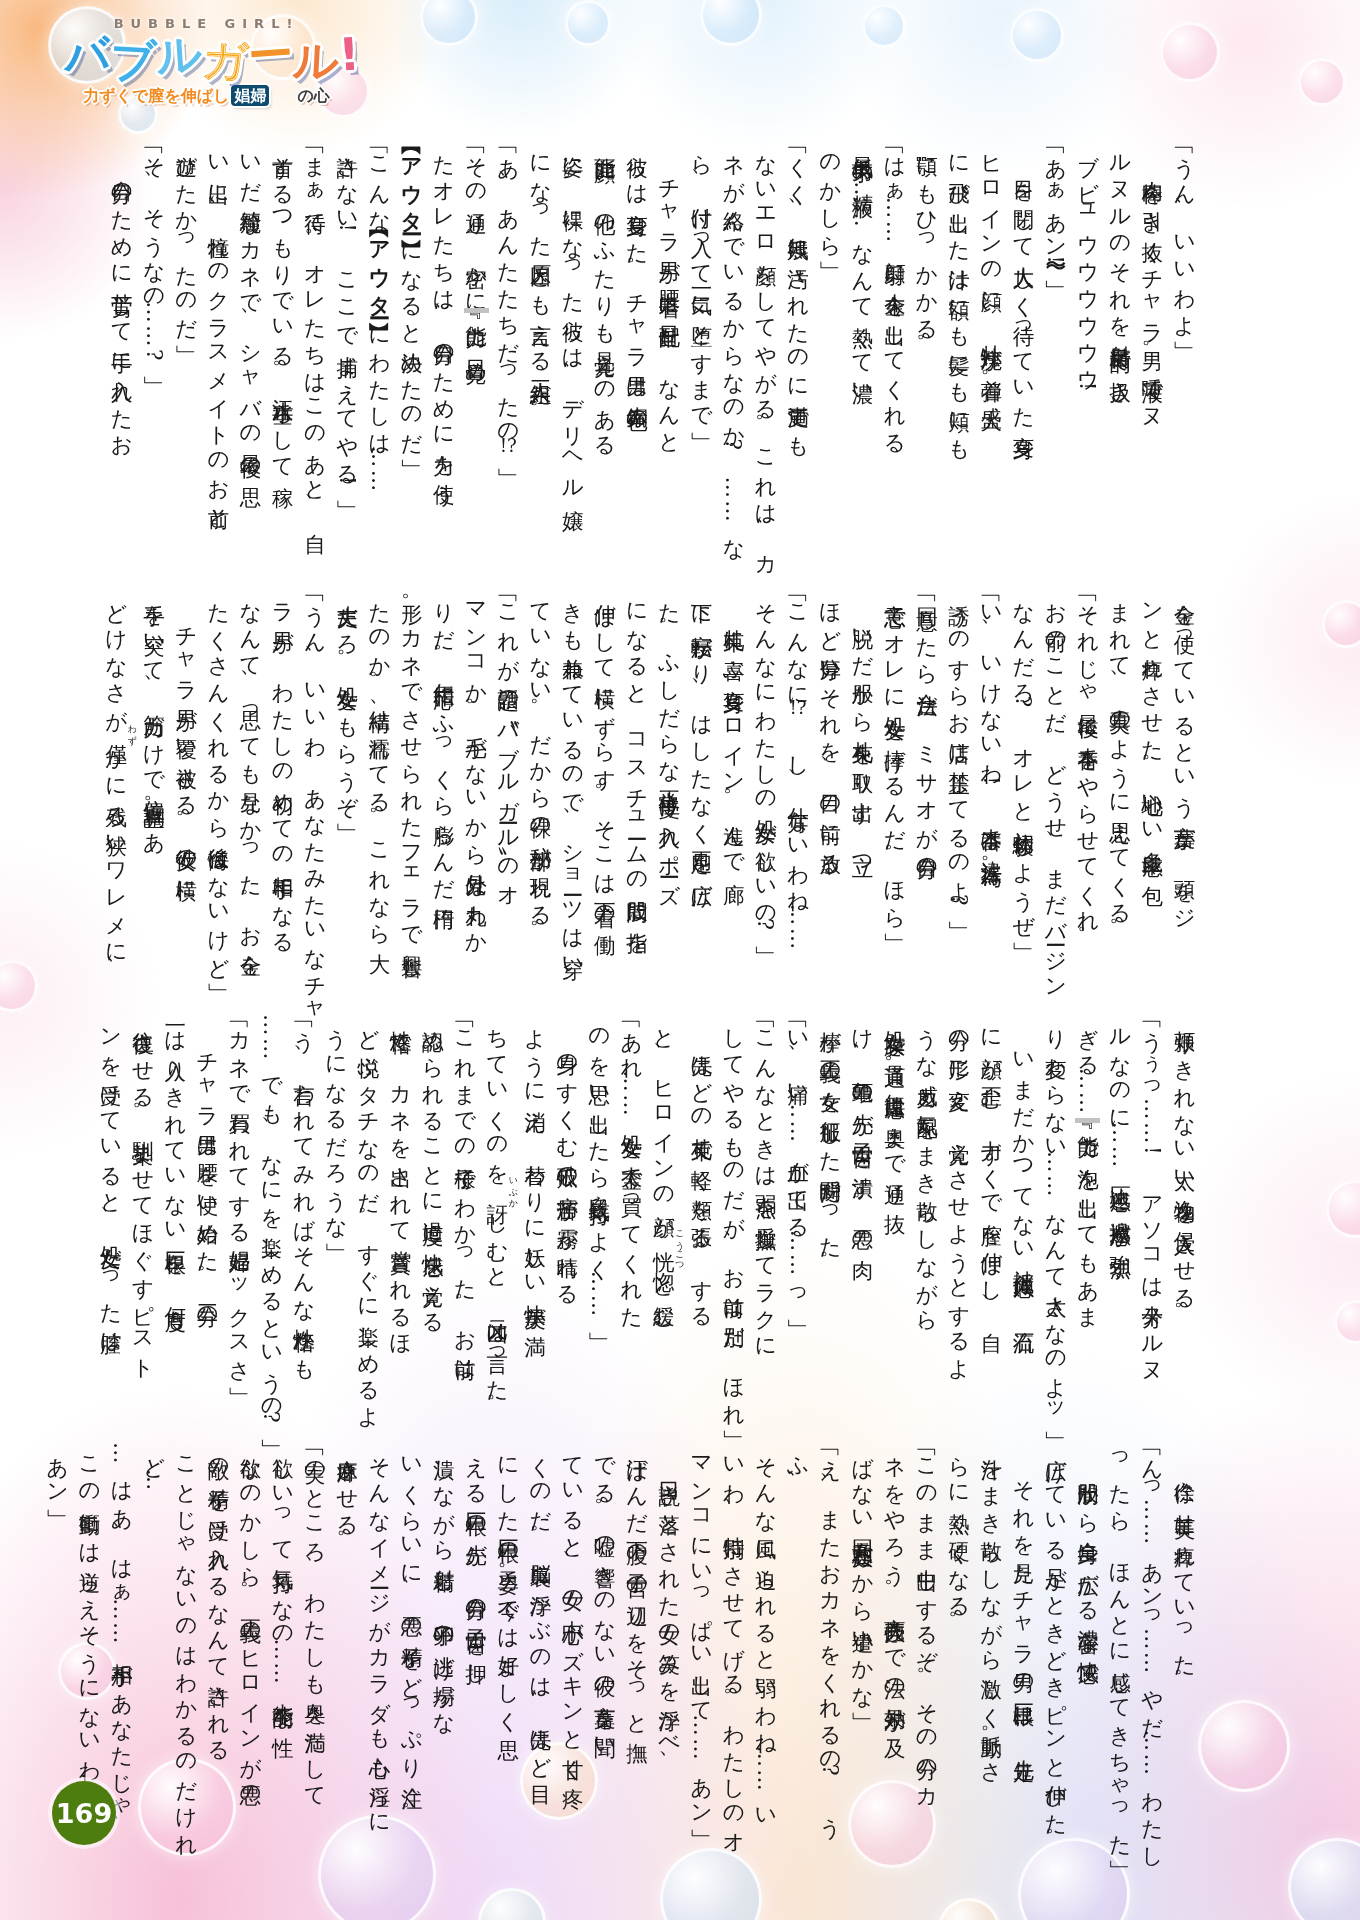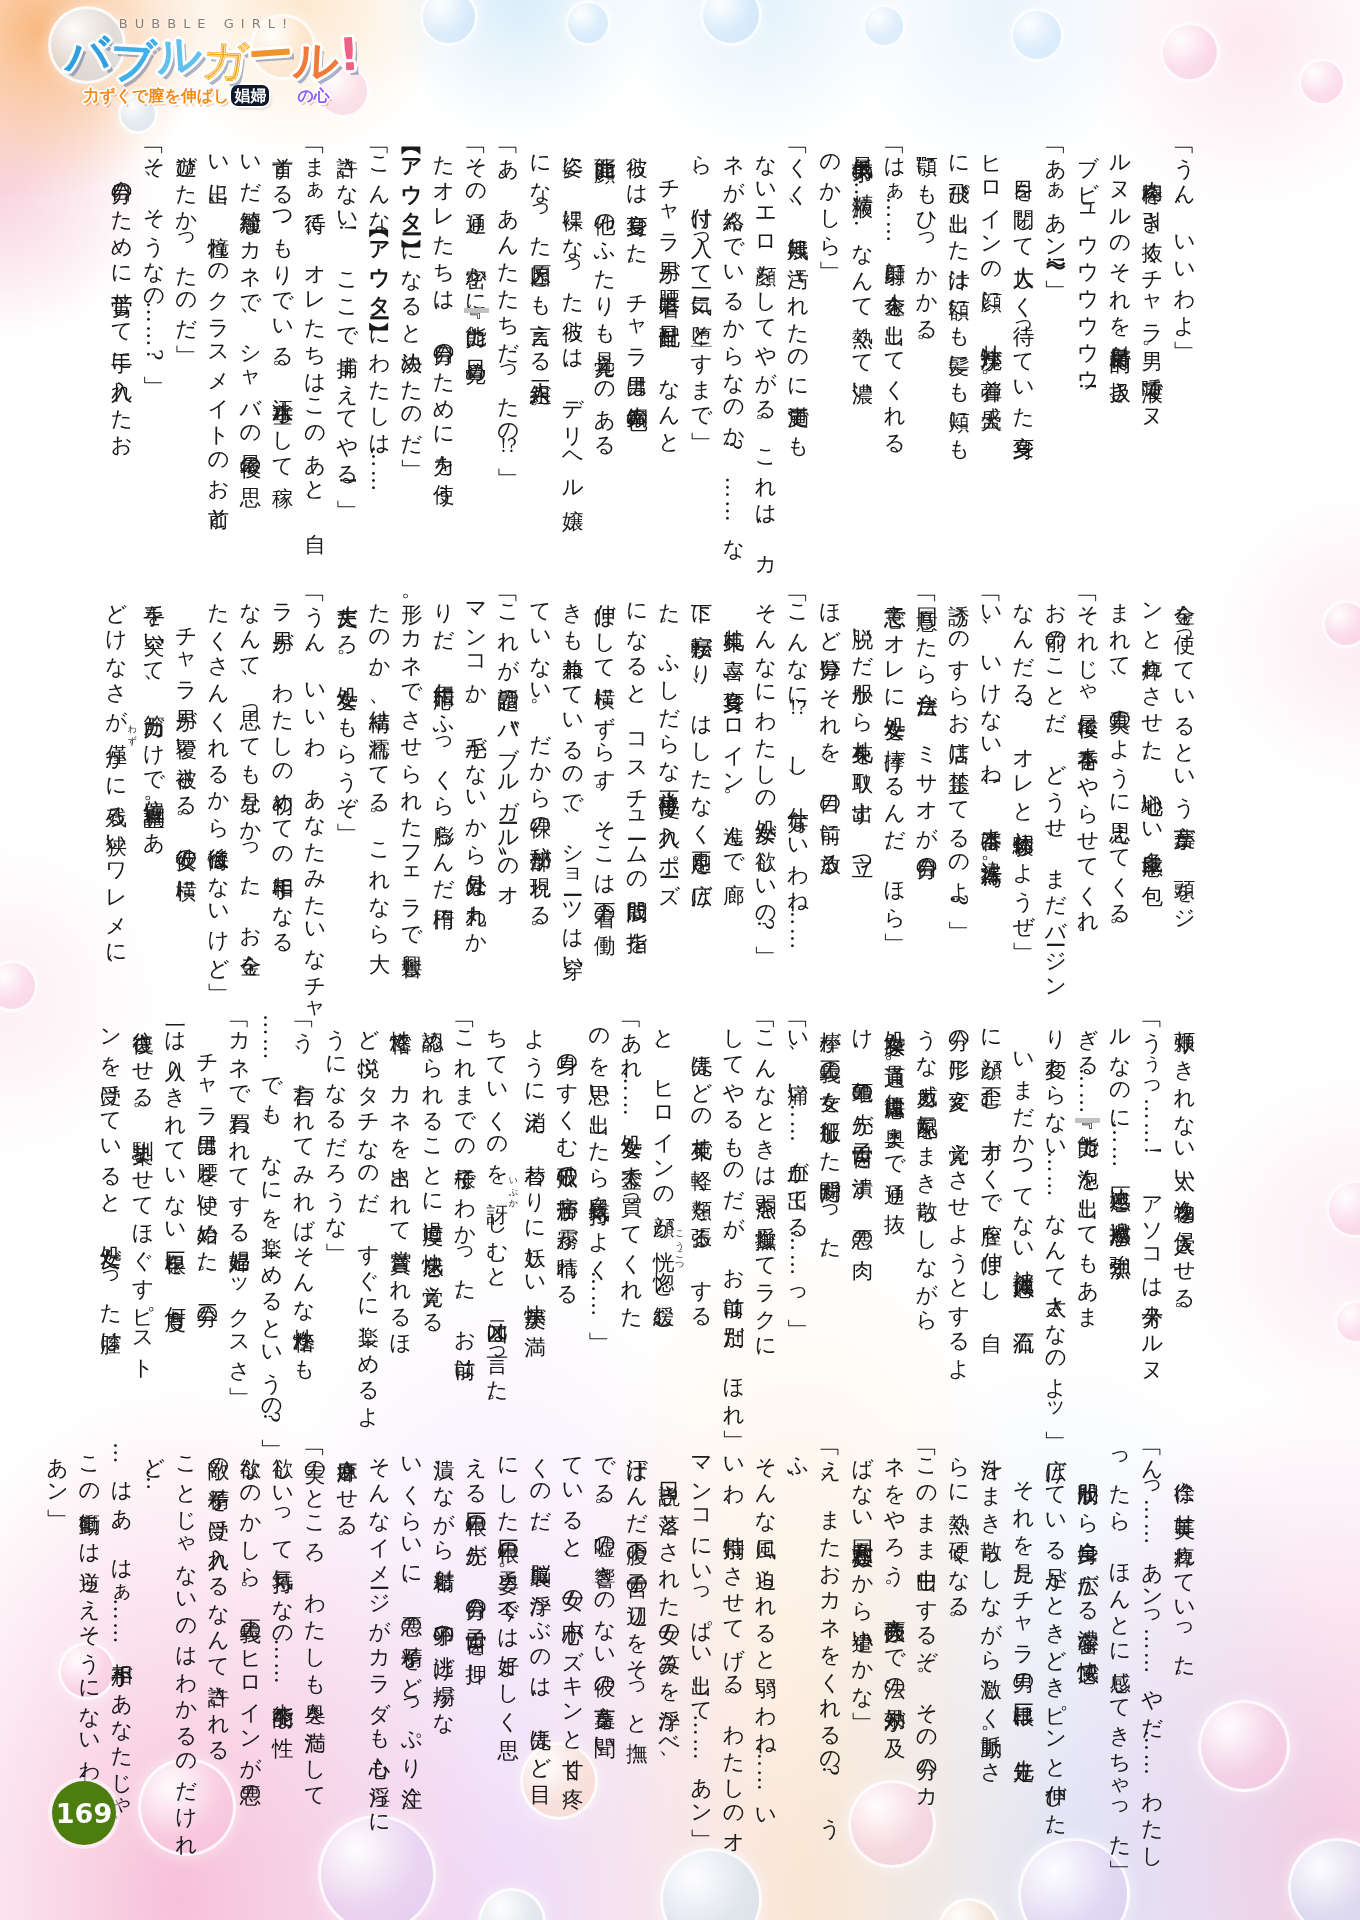--- a/index.html
+++ b/index.html
@@ -42,21 +42,21 @@
     font-size:21.5px;letter-spacing:2.4px;
   }
   .band .col{line-height:32.2px;height:100%;}
   .band ruby rt{font-size:9px;letter-spacing:0;}
   .hl{background:#c2c2c2;}
   .emph{font-family:"DejaVu Sans","Liberation Sans",sans-serif;font-weight:700;}
   .tcy{text-combine-upright:all;font-size:0.85em;letter-spacing:0;}
 
   .logo{position:absolute;left:64px;top:16px;width:285px;z-index:3;text-align:center;
         font-family:"DejaVu Sans","Liberation Sans",sans-serif;}
-  .logo-eyebrow{font-size:13px;font-weight:400;letter-spacing:7px;color:#8d7d70;
+  .logo-eyebrow{font-size:13px;font-weight:700;letter-spacing:7px;color:#8d7d70;
         text-shadow:0 0 3px #fff,0 0 6px #fff;white-space:nowrap;}
   .logo-title{margin-top:3px;font-size:45px;font-weight:800;line-height:1.05;white-space:nowrap;}
   .logo-title span{display:inline-block;
         text-shadow:-3px 0 #fff,3px 0 #fff,0 -3px #fff,0 3px #fff,
                     -2px -2px #fff,2px -2px #fff,2px 2px #fff,-2px 2px #fff,
                     4px 5px 0 rgba(45,75,140,0.40);}
   .logo-title span:nth-child(odd) {transform:translateY(-3px) rotate(-4deg);}
   .logo-title span:nth-child(even){transform:translateY(3px) rotate(3deg);}
   .logo-sub{margin-top:5px;font-size:16px;font-weight:700;white-space:nowrap;}
   .logo-sub .plain{
@@ -98,21 +98,21 @@
 <div class="bubble purple" style="left:1018px;top:1838px;width:106px;height:106px;"></div>
 <div class="bubble pink" style="left:1198px;top:1700px;width:86px;height:86px;"></div>
 <div class="bubble blue" style="left:1288px;top:1838px;width:92px;height:92px;"></div>
 <div class="bubble mint" style="left:478px;top:1888px;width:62px;height:62px;"></div>
 <div class="bubble peach" style="left:938px;top:1898px;width:56px;height:56px;"></div>
 
 <div class="logo">
   <div class="logo-eyebrow">BUBBLE GIRL!</div>
   <div class="logo-title"><span style="color: rgb(47, 159, 223);">バ</span><span style="color: rgb(63, 176, 232);">ブ</span><span style="color: rgb(98, 192, 236);">ル</span><span style="color: rgb(246, 168, 28);">ガ</span><span style="color: rgb(242, 146, 42);">ー</span><span style="color: rgb(239, 122, 58);">ル</span><span style="color: rgb(238, 95, 134);">!</span></div>
   <div class="logo-sub">
-    <span class="plain" style="color: rgb(242, 138, 30);">力ずくで膣を伸ばし</span><span class="hl-box" style="background-color: #0f172a; border-radius: 7px;">娼婦</span><span class="plain" style="color: #8b5cf6; padding-left: 26px;">の心</span>
+    <span class="plain" style="color: rgb(242, 138, 30);">力ずくで膣を伸ばし</span><span class="hl-box" style="background-color: #0c4a6e;">娼婦</span><span class="plain" style="color: #404040; padding-left: 26px;">の心</span>
   </div>
 </div>
 
 <div class="band" style="top:140px;">
     <div class="col">「うん、いいわよ」</div>
     <div class="col">　肉棒を引き抜くチャラ男。唾液でヌ</div>
     <div class="col">ルヌルのそれを射精目的で扱き、</div>
     <div class="col">ブビュウウウウウウ!</div>
     <div class="col">「あぁあン〜〜!」</div>
     <div class="col">　目を閉じて大人しく待っていた変身</div>

